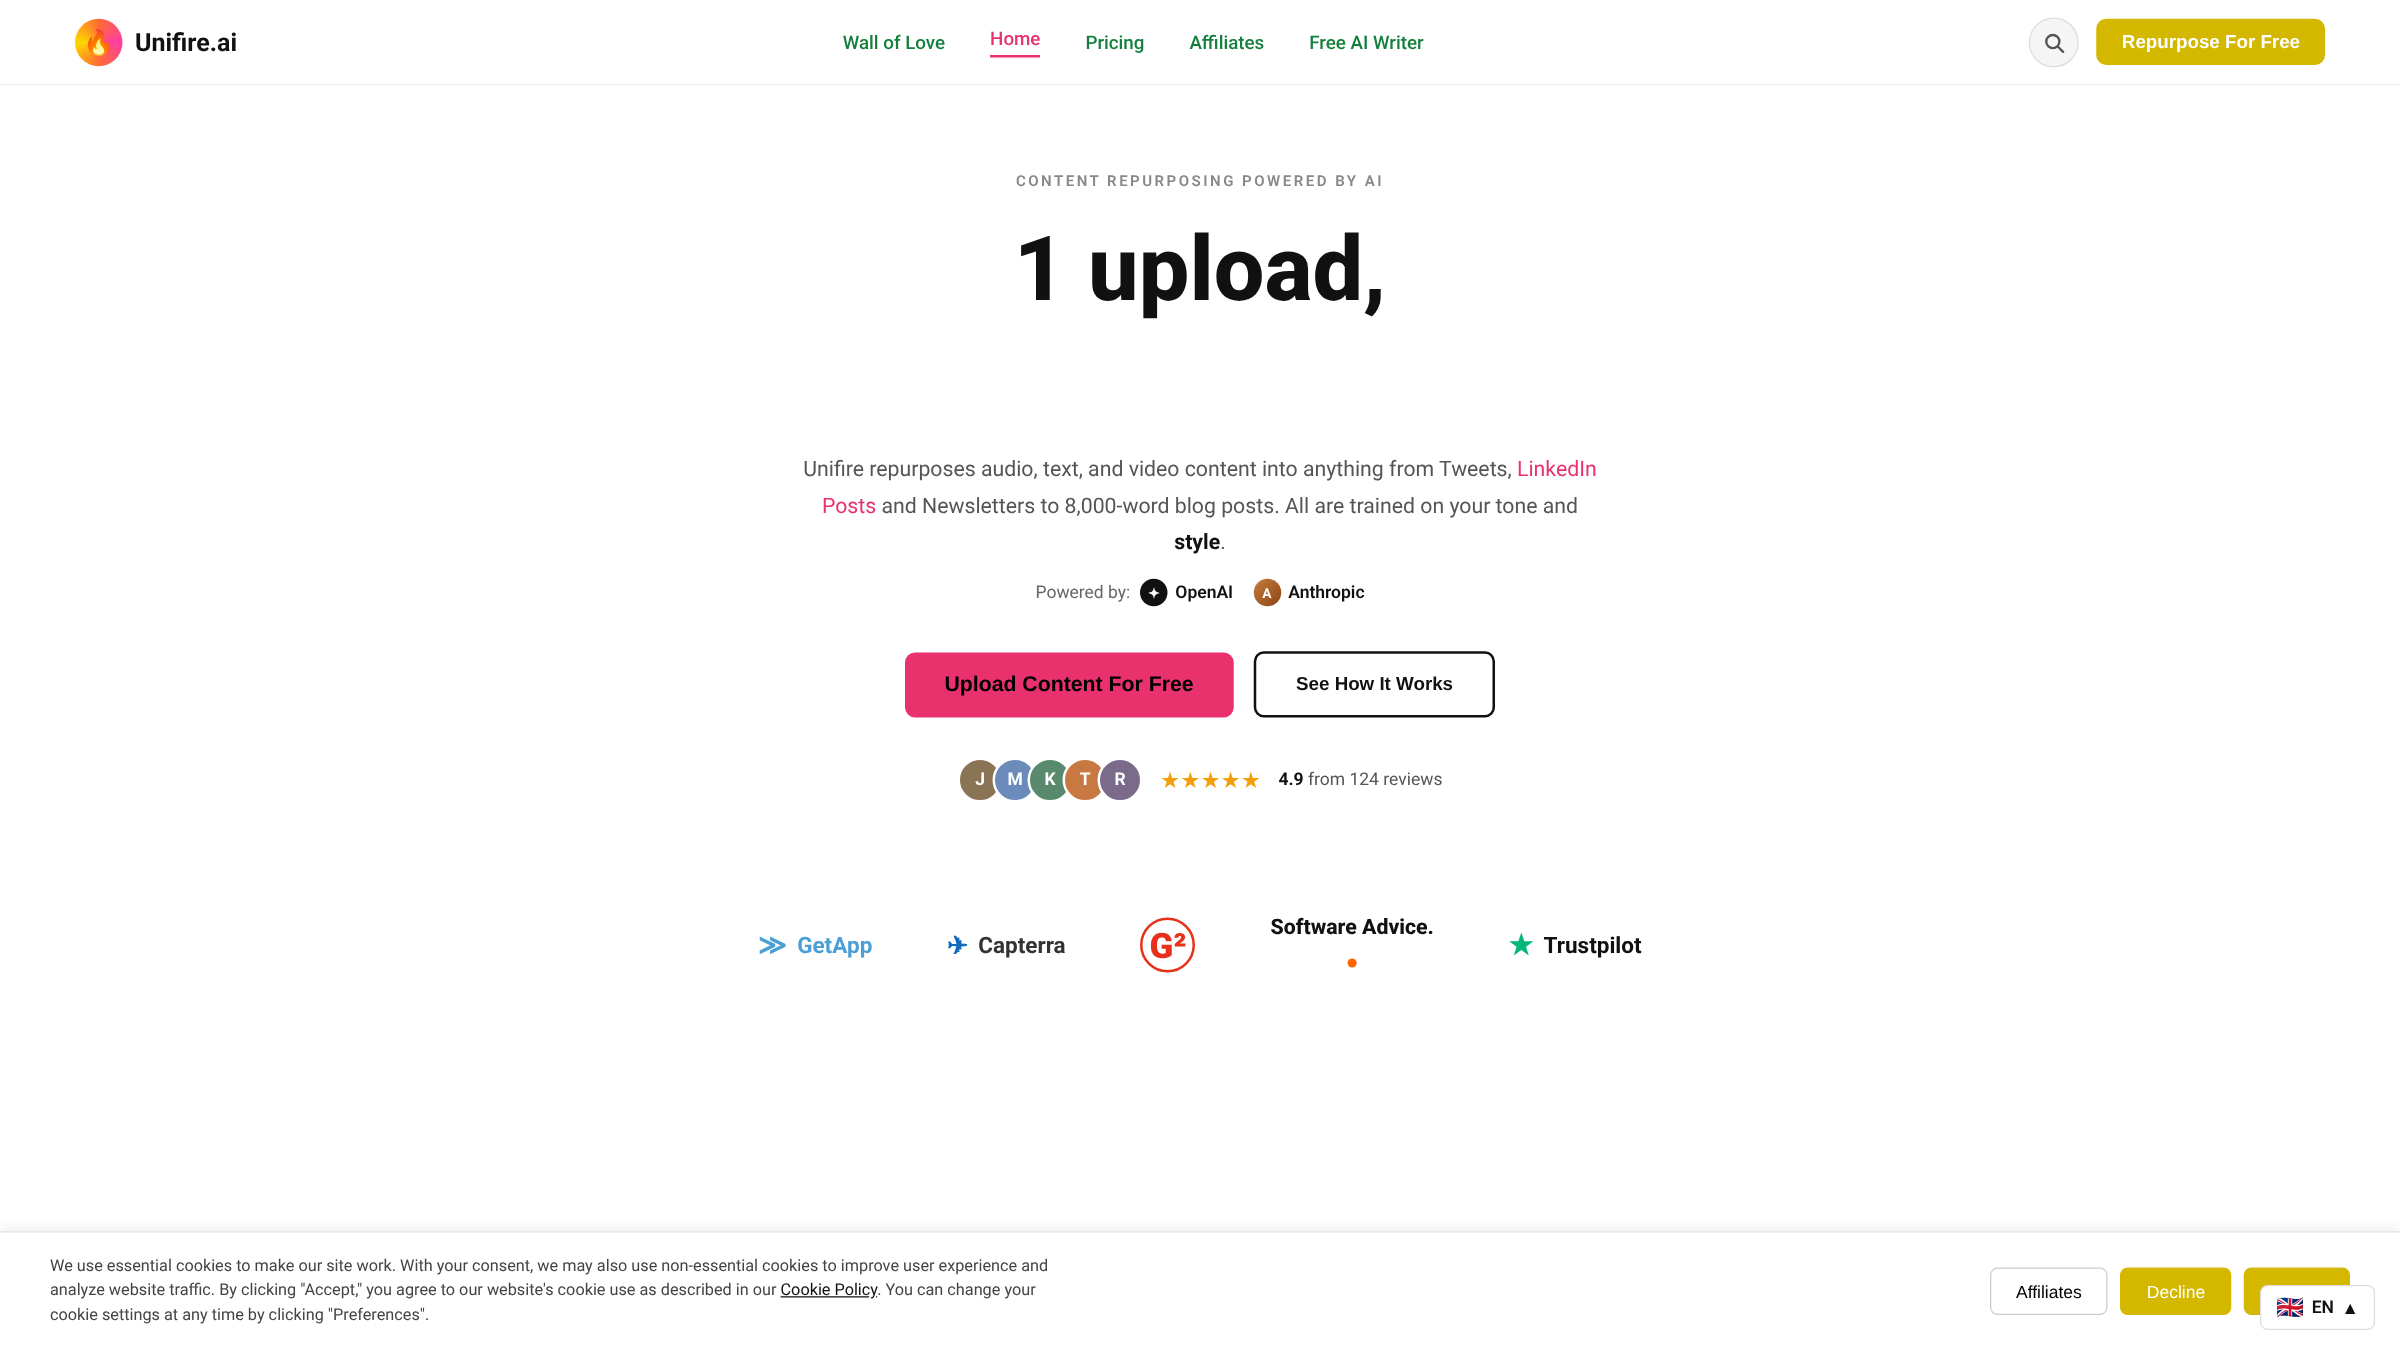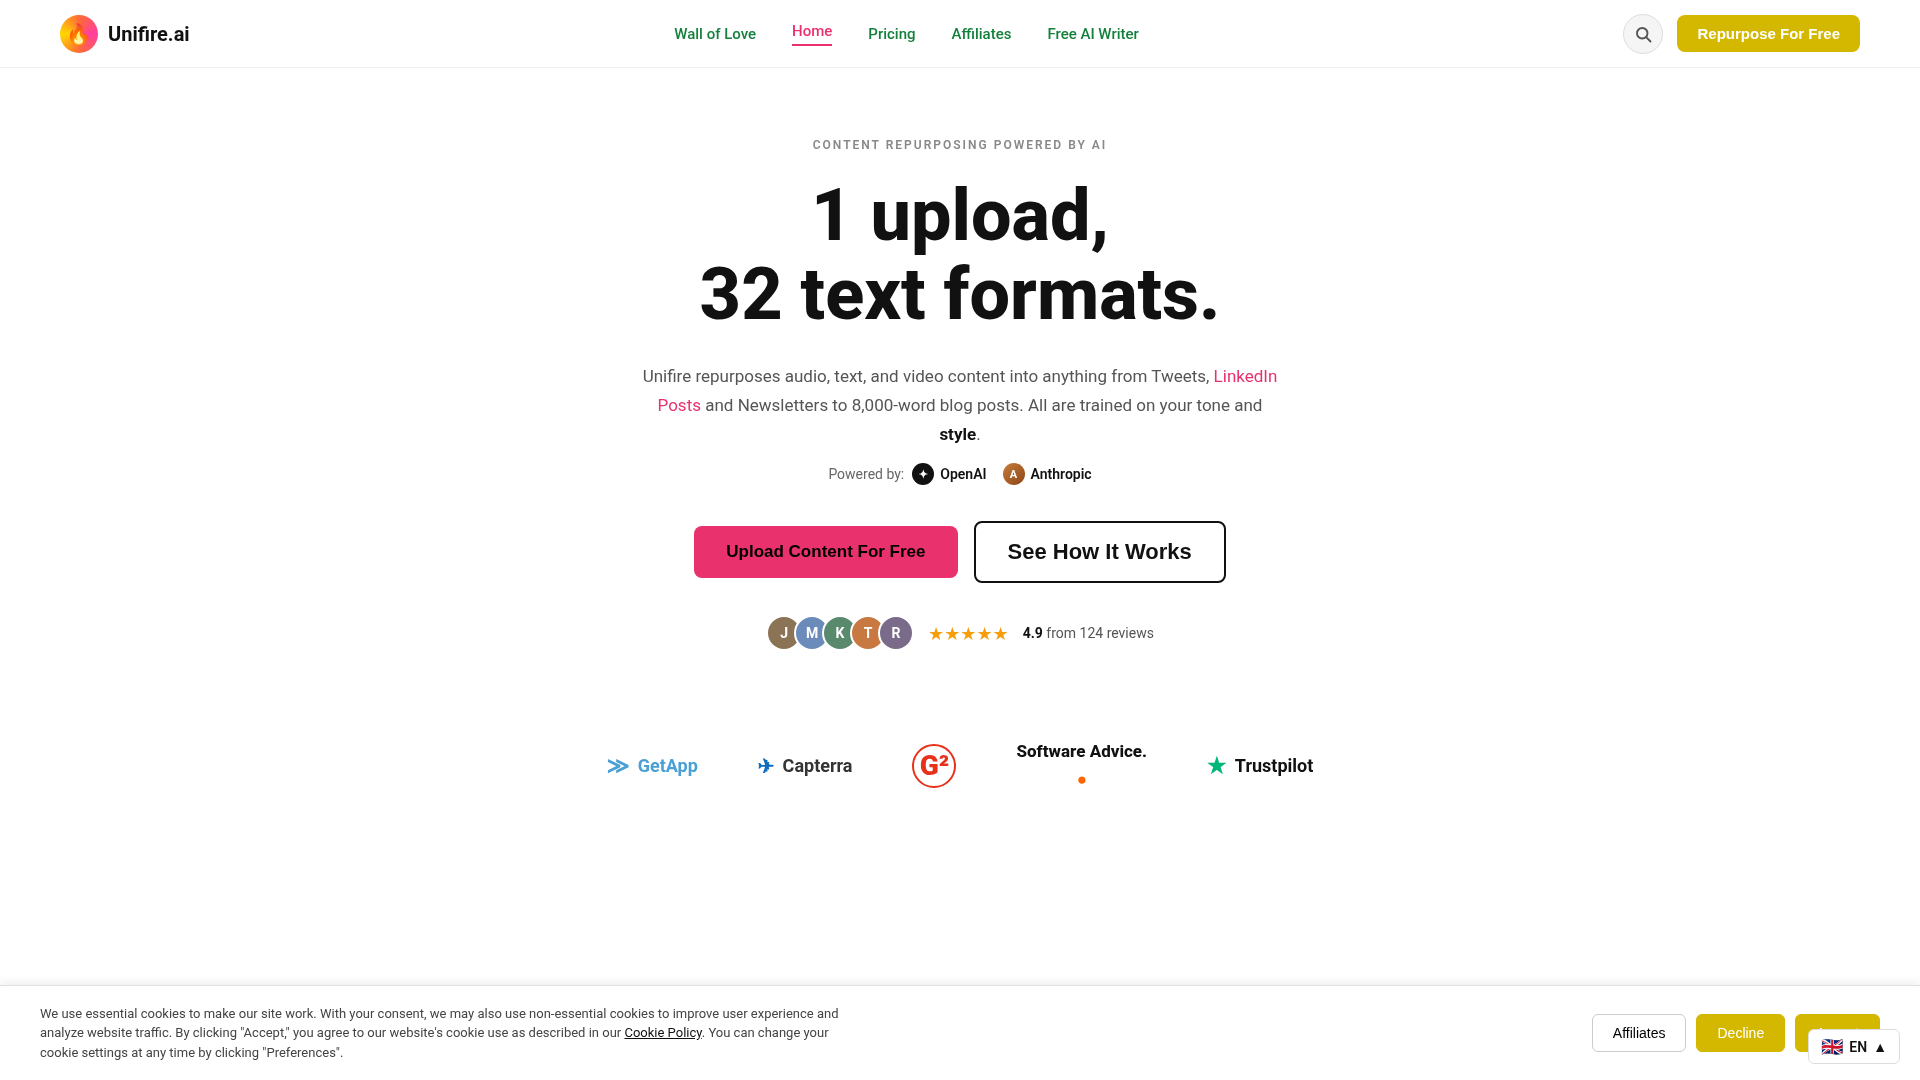--- a/index.html
+++ b/index.html
@@ -75,21 +75,21 @@
 
     
     .cta-row { display: flex; gap: 16px; align-items: center; margin-bottom: 32px; }
     .upload-btn {
       background: #e8316d; color: #000000; border: none;
       padding: 16px 32px; border-radius: 8px; font-size: 17px; font-weight: 600;
       cursor: pointer;
     }
     .see-how-btn {
       background: #fff; color: #111; border: 2px solid #111;
-      padding: 16px 32px; border-radius: 8px; font-size: 22px; font-weight: 600;
+      padding: 16px 32px; border-radius: 8px; font-size: 15px; font-weight: 600;
       cursor: pointer;
     }
 
     
     .reviews-row { display: flex; align-items: center; gap: 14px; }
     .avatars { display: flex; }
     .avatar {
       width: 36px; height: 36px; border-radius: 50%; border: 2px solid #fff;
       margin-left: -8px; overflow: hidden; display: flex; align-items: center;
       justify-content: center; font-size: 14px; font-weight: 700; color: #fff;
@@ -175,21 +175,21 @@
     </button>
     <button class="repurpose-btn">Repurpose For Free</button>
   </div>
 </nav>
 
 <section class="hero">
   <p class="hero-eyebrow">CONTENT REPURPOSING POWERED BY AI</p>
 
   <h1 class="hero-title">
     <span>1 upload,</span><br>
-    <span>32 text formats.</span><br>
+    <br>
   </h1>
 
   <p class="hero-desc">
     Unifire repurposes audio, text, and video content into anything from Tweets, <a href="#">LinkedIn Posts</a> and Newsletters to 8,000-word blog posts. All are trained on your tone and <strong>style</strong>.
   </p>
 
   <div class="powered-by">
     <span>Powered by:</span>
     <div class="powered-by-logos">
       <div class="openai-badge">

